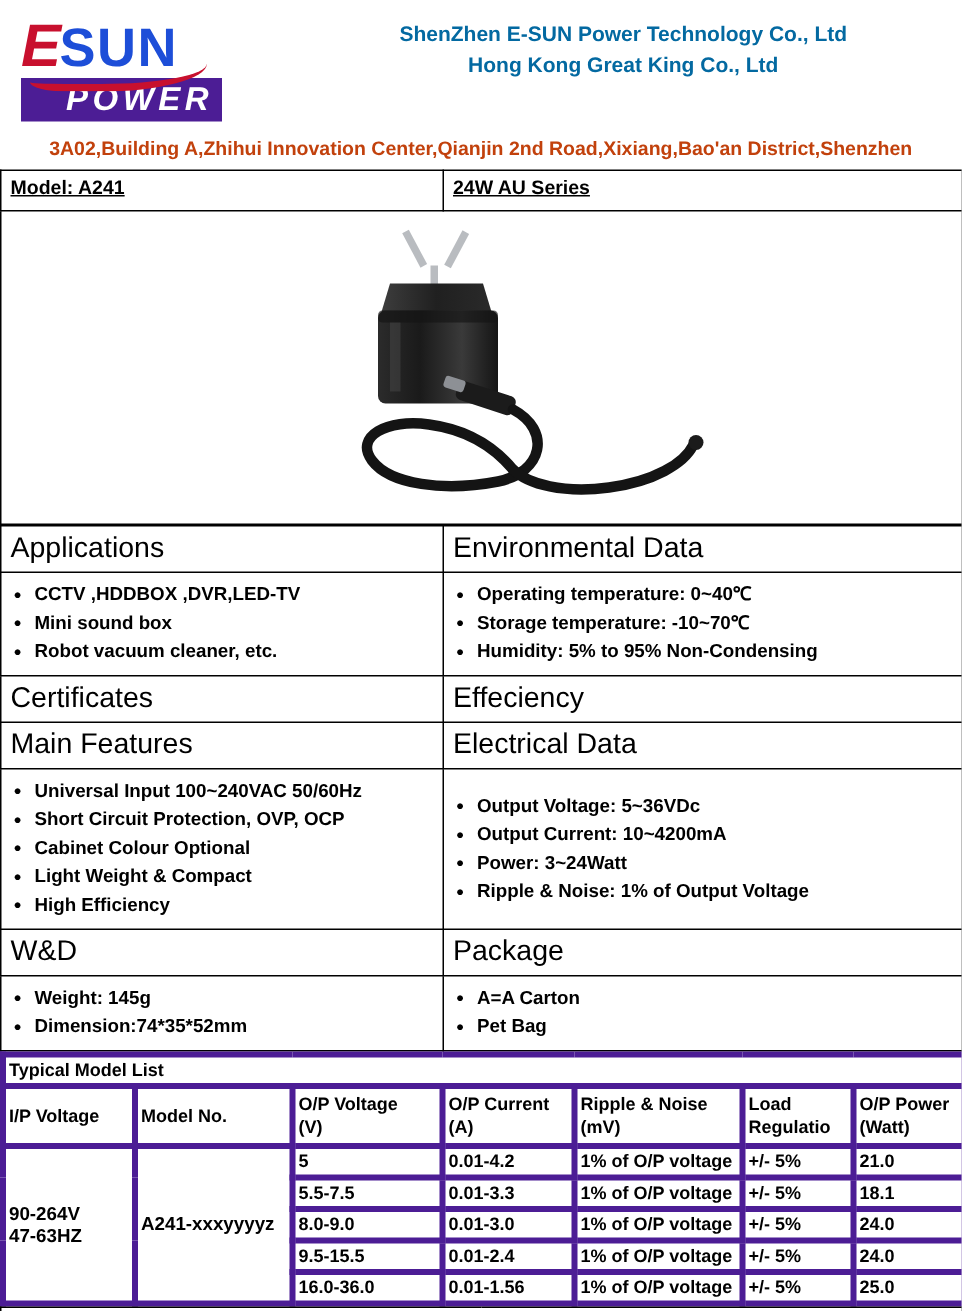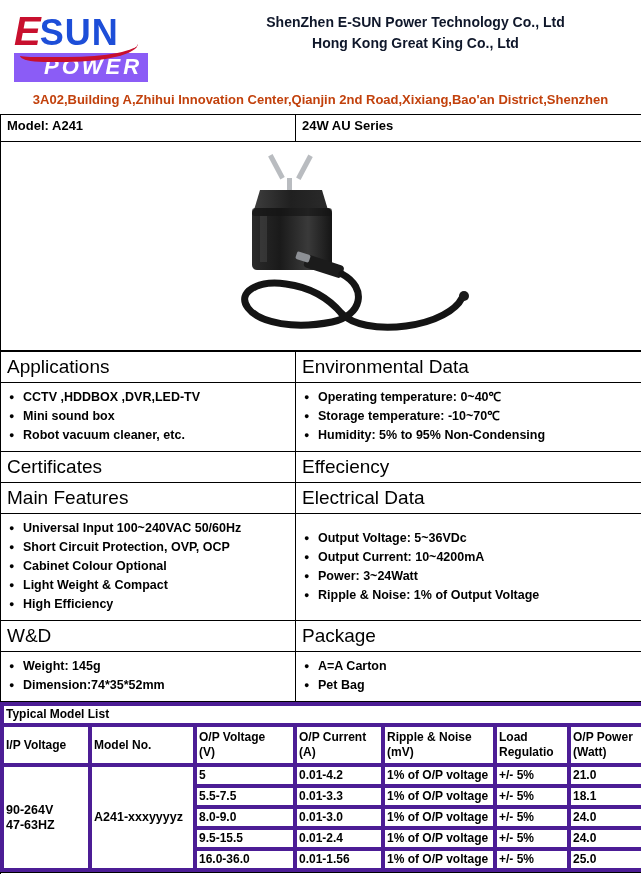--- a/index.html
+++ b/index.html
@@ -51,21 +51,21 @@
     color: #1d4ed8;
     letter-spacing: 1px;
     line-height: 38px;
   }
   .logo-row1 {
     display: flex;
     align-items: baseline;
   }
   .logo-power {
     margin-top: 1px;
-    background: #8b5cf6;
+    background: #4c1d95;
     color: #ffffff;
     font-weight: bold;
     font-style: italic;
     font-size: 22px;
     letter-spacing: 3px;
     padding: 1px 6px 2px 30px;
     display: inline-block;
     position: relative;
   }
   .logo-swoosh {
@@ -86,21 +86,21 @@
   .company .cn {
     font-family: "DejaVu Sans", sans-serif;
     font-weight: bold;
     font-size: 16px;
     color: #0b2f6b;
     line-height: 22px;
   }
   .company .en {
     font-weight: bold;
     font-size: 14px;
-    color: #0f172a;
+    color: #0369a1;
     line-height: 21px;
   }
   .address {
     text-align: center;
     font-size: 13px;
     font-weight: bold;
     color: #c2410c;
     padding: 6px 0 7px 0;
   }
   
@@ -113,20 +113,21 @@
     border: 1px solid #000;
     padding: 0;
     vertical-align: top;
     font-weight: bold;
   }
   .model-row td {
     height: 22px;
     font-size: 13px;
     font-weight: bold;
     padding: 3px 6px 1px 6px;
+    text-decoration: underline;
   }
   .img-cell {
     height: 208px;
     text-align: center;
     vertical-align: middle;
     padding: 0;
   }
   .sec-head {
     font-size: 19px;
     font-weight: normal;

